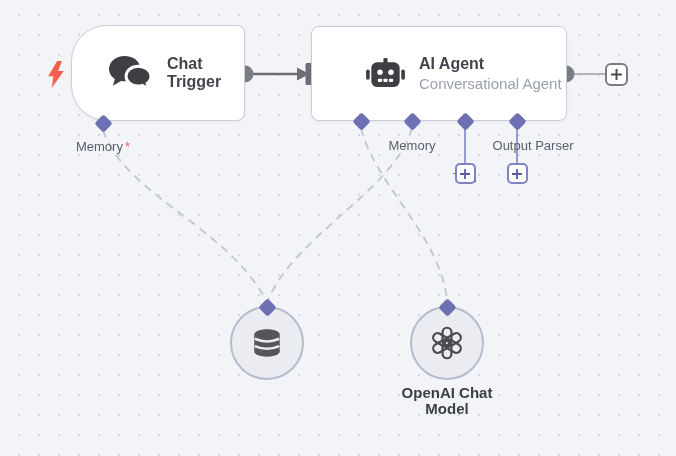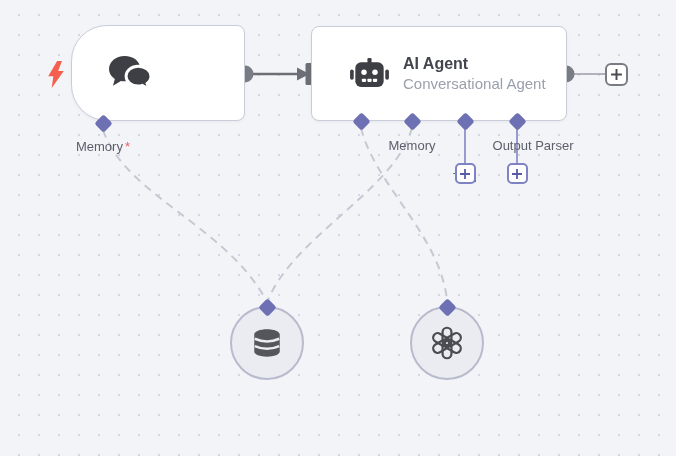--- a/index.html
+++ b/index.html
@@ -10,21 +10,21 @@
     background-image:radial-gradient(circle,#d5d8e1 1.2px, rgba(0,0,0,0) 1.4px);
     background-size:20px 20px;background-position:9px 5px;
   }
   #wires{position:absolute;left:0;top:0;z-index:1;pointer-events:none;}
   .node{
     position:absolute;background:#ffffff;border:1.6px solid #c9cdd9;
     box-sizing:border-box;z-index:2;display:flex;align-items:center;
     box-shadow:0 1px 3px rgba(68,74,96,0.06);
   }
   .node-trigger{left:71px;top:25px;width:174px;height:96px;border-radius:36px 8px 8px 36px;padding-left:34px;}
-  .node-agent{left:311px;top:26px;width:256px;height:95px;border-radius:8px;padding-left:38px;}
+  .node-agent{left:311px;top:26px;width:256px;height:95px;border-radius:8px;padding-left:54px;}
   .node-icon{flex:0 0 auto;display:flex;align-items:center;justify-content:center;}
   .node-text{margin-left:14px;}
   .node-title{font-size:16px;font-weight:700;color:#43454e;line-height:1.12;}
   .node-title-narrow{width:64px;}
   .node-subtitle{font-size:15px;color:#9aa0ac;margin-top:2px;}
   .diamond{
     position:absolute;width:13px;height:13px;background:#6d70b3;border-radius:2.5px;
     transform:rotate(45deg);z-index:3;
   }
   .port-label{
@@ -79,20 +79,21 @@
     </svg>
   </div>
 
   <div class="node node-trigger">
     <span class="node-icon">
       <svg width="47" height="39" viewBox="0 0 48 40">
         <path fill="#3d3f44" d="M19,2 C10,2 3,8 3,15.5 C3,20 5.5,23.5 9,25.7 L7,32.5 L15.2,27.6 C16.4,27.9 17.7,28 19,28 C28,28 35,22.2 35,14.9 C35,7.5 28,2 19,2 Z"></path>
         <path fill="#3d3f44" stroke="#ffffff" stroke-width="3" d="M33,12.5 C26,12.5 20.5,17 20.5,22.7 C20.5,28.4 26,32.8 33,32.8 C34.4,32.8 35.8,32.6 37.1,32.2 L44,36 L42,30.2 C44.5,28.3 46,25.7 46,22.7 C46,17 40,12.5 33,12.5 Z"></path>
       </svg>
     </span>
+    <span class="node-text node-title node-title-narrow">Chat Trigger</span>
   </div>
 
   <div class="node node-agent">
     <span class="node-icon">
       <svg width="39" height="32" viewBox="0 0 34 28">
         <g fill="#3d3f44">
           <rect x="15.2" y="0" width="3.6" height="5" rx="1"></rect>
           <rect x="0" y="10" width="3.2" height="9" rx="1.6"></rect>
           <rect x="30.8" y="10" width="3.2" height="9" rx="1.6"></rect>
           <rect x="4.6" y="3.8" width="24.8" height="21.5" rx="5"></rect>
@@ -159,14 +160,15 @@
           <rect x="-4.2" y="-14.4" width="8.4" height="16.4" rx="4.2" transform="rotate(0)"></rect>
           <rect x="-4.2" y="-14.4" width="8.4" height="16.4" rx="4.2" transform="rotate(60)"></rect>
           <rect x="-4.2" y="-14.4" width="8.4" height="16.4" rx="4.2" transform="rotate(120)"></rect>
           <rect x="-4.2" y="-14.4" width="8.4" height="16.4" rx="4.2" transform="rotate(180)"></rect>
           <rect x="-4.2" y="-14.4" width="8.4" height="16.4" rx="4.2" transform="rotate(240)"></rect>
           <rect x="-4.2" y="-14.4" width="8.4" height="16.4" rx="4.2" transform="rotate(300)"></rect>
         </g>
       </svg>
     </span>
   </div>
+  <div class="round-label" style="left:387px;top:385px;width:120px;">OpenAI Chat Model</div>
 
 </div>
 
 </body></html>

